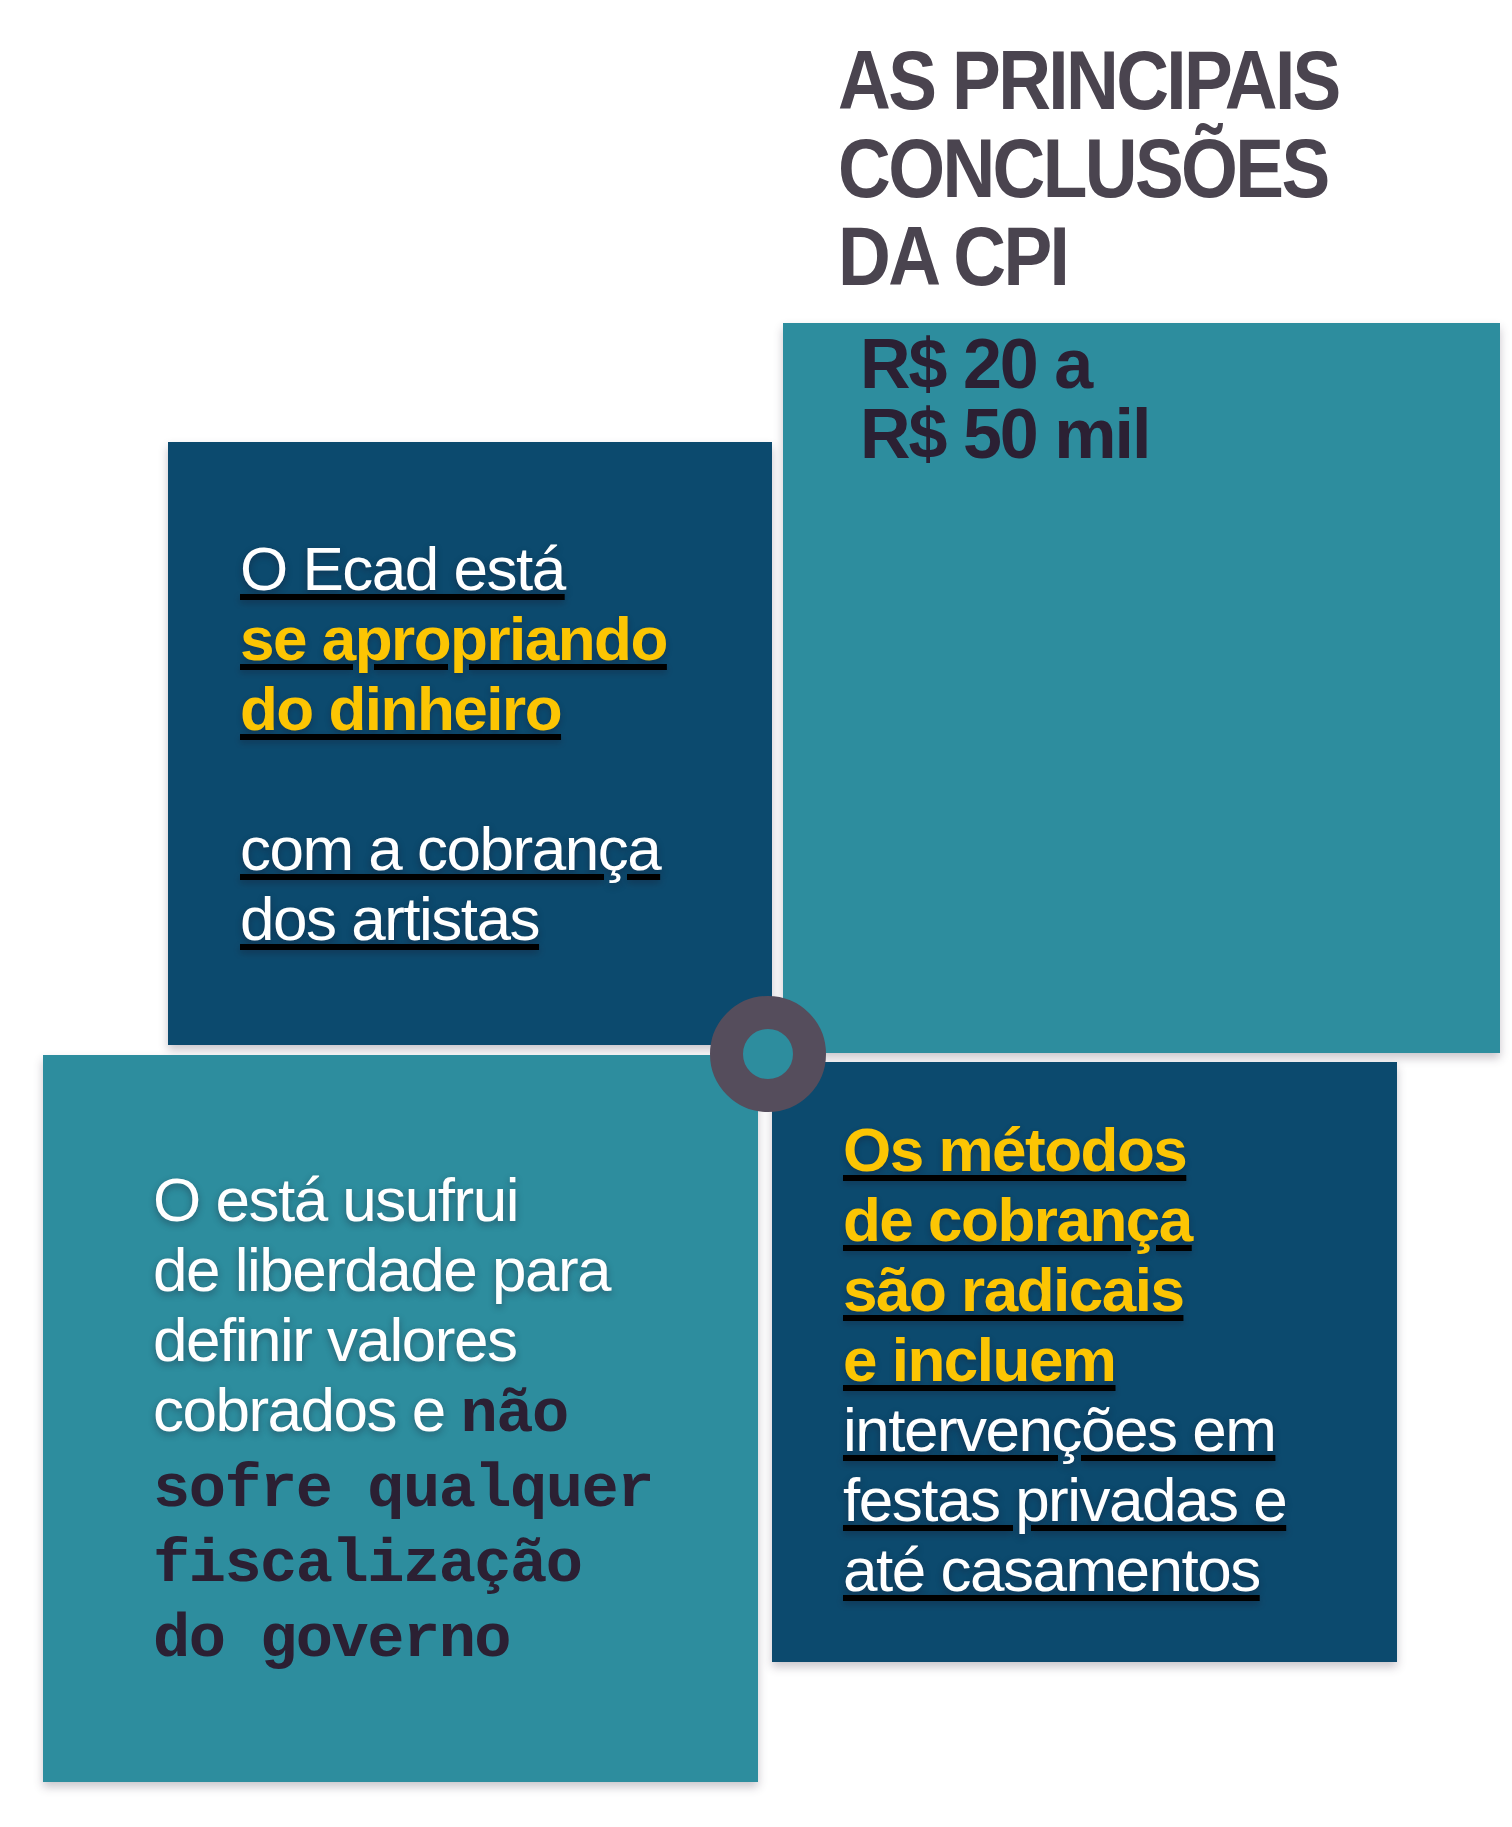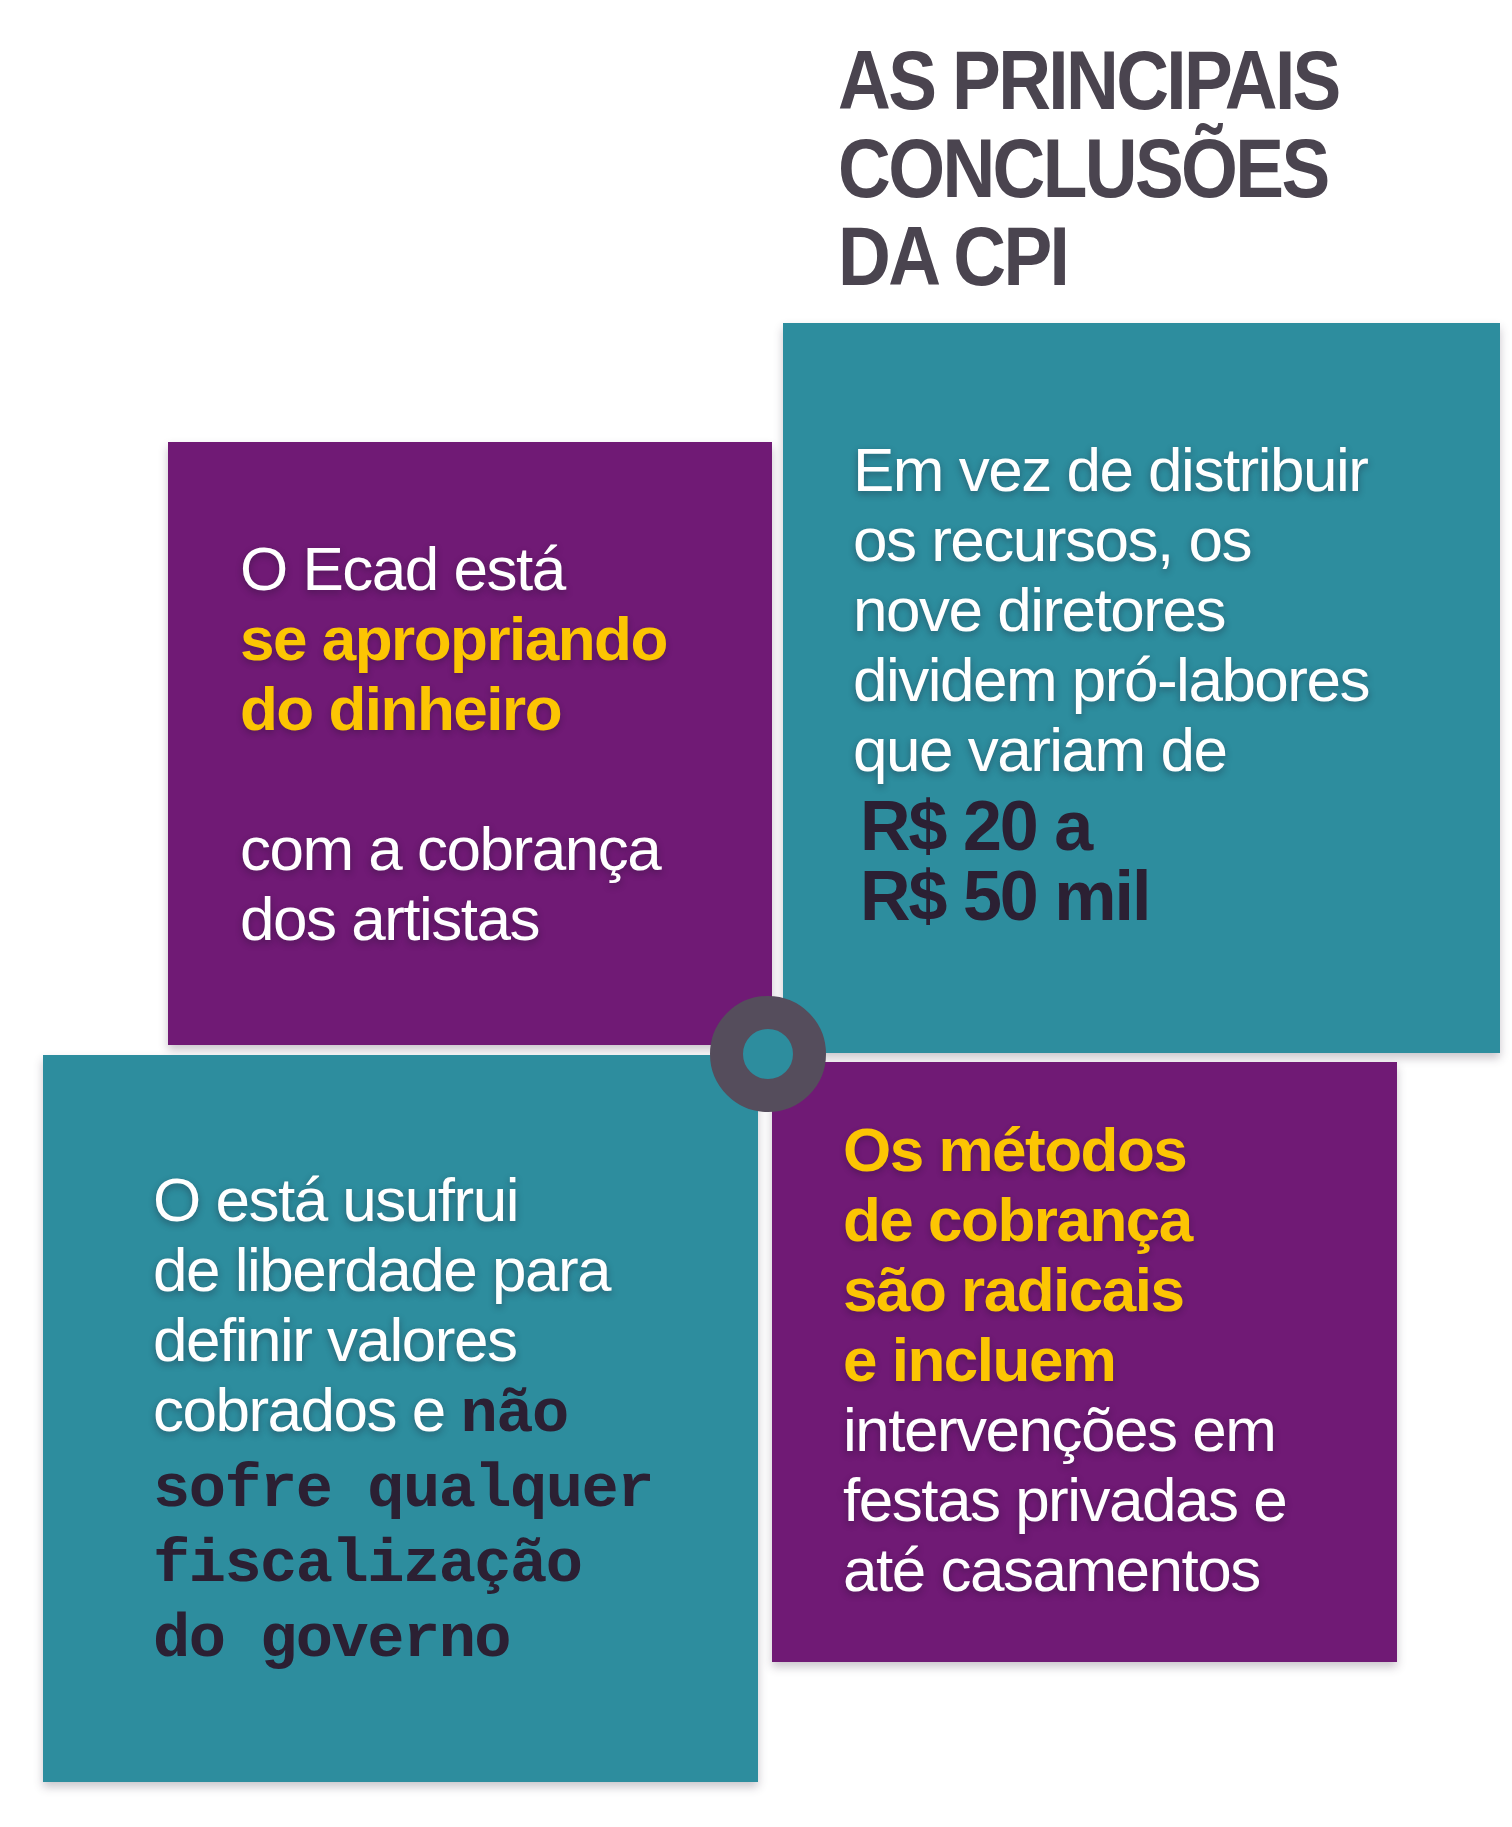--- a/index.html
+++ b/index.html
@@ -12,21 +12,21 @@
   .title {
     position:absolute; left:838px; top:36px;
     font-size:84px; line-height:88px; font-weight:700;
     color:#4a444f; letter-spacing:-3px; white-space:nowrap;
     transform:scaleX(.87); transform-origin:top left;
     text-transform:uppercase;
   }
 
   
   .card { position:absolute; box-shadow:0 5px 9px rgba(60,48,70,.28); }
-  .card.dark { background:#701a75; }
+  .card.dark { background:#0c4a6e;text-decoration:underline; }
   .card.teal { background:#2d8d9e; }
 
   #card-ecad         { left:168px; top:442px;  width:604px; height:603px; }
   #card-prolabore    { left:783px; top:323px;  width:717px; height:730px; }
   #card-fiscalizacao { left:43px;  top:1055px; width:715px; height:727px; }
   #card-cobranca     { left:772px; top:1062px; width:625px; height:600px; }
 
   .txt {
     margin:0; font-size:62px; line-height:70px; letter-spacing:-1.5px;
     color:#ffffff; white-space:nowrap;
@@ -69,27 +69,20 @@
       <span>O Ecad está</span><br>
       <span class="y">se apropriando</span><br>
       <span class="y">do dinheiro</span><br>
       <br>
       <span>com a cobrança</span><br>
       <span>dos artistas</span>
     </p>
   </div>
 
   <div class="card teal" id="card-prolabore">
-    <p class="txt">
-      <span>Em vez de distribuir</span><br>
-      <span>os recursos, os</span><br>
-      <span>nove diretores</span><br>
-      <span>dividem pró-labores</span><br>
-      <span>que variam de</span>
-    </p>
     <p class="big">
       <span>R$ 20 a</span><br>
       <span>R$ 50 mil</span>
     </p>
   </div>
 
   <div class="card teal" id="card-fiscalizacao">
     <p class="txt">
       <span>O está usufrui</span><br>
       <span>de liberdade para</span><br>

